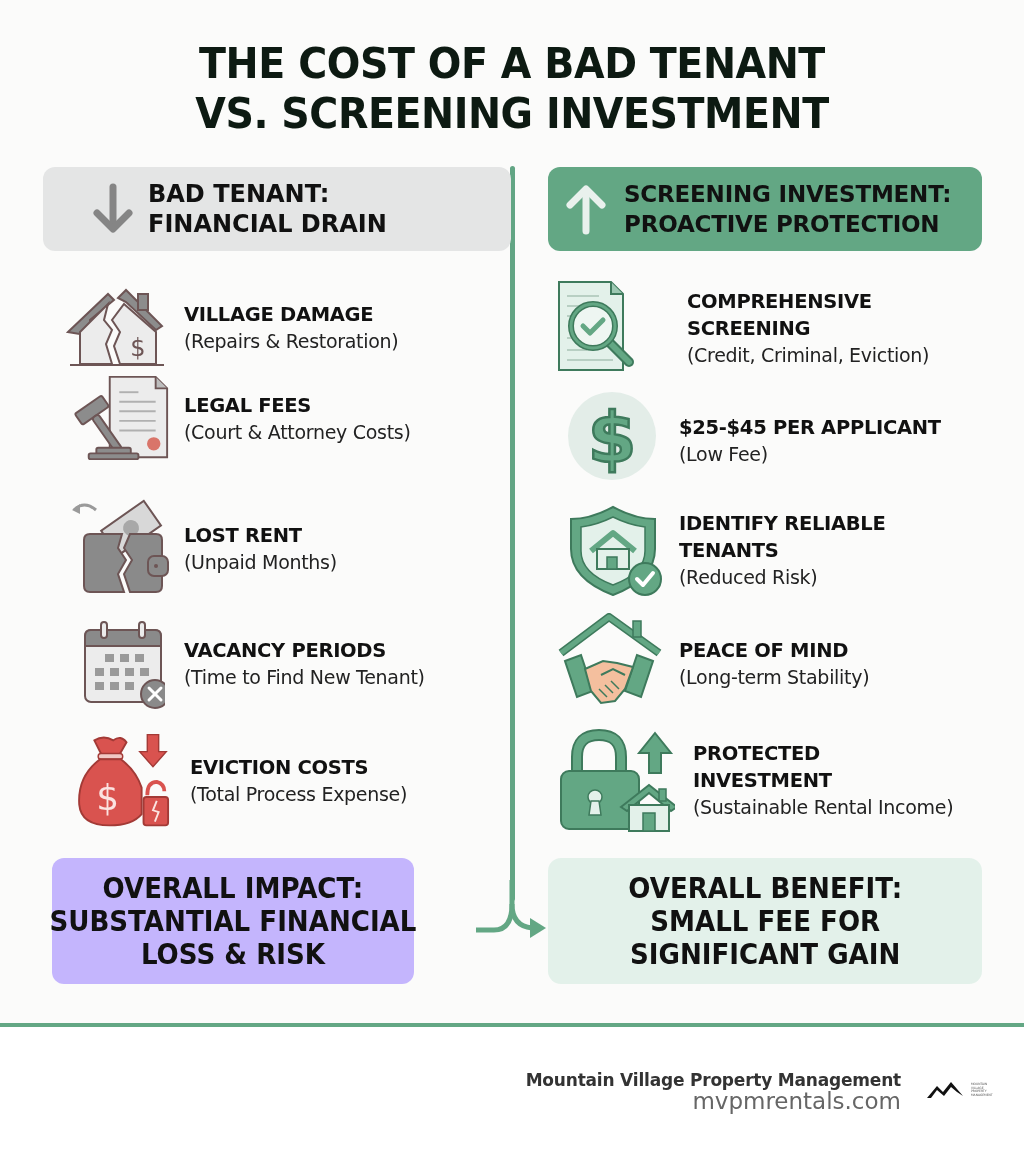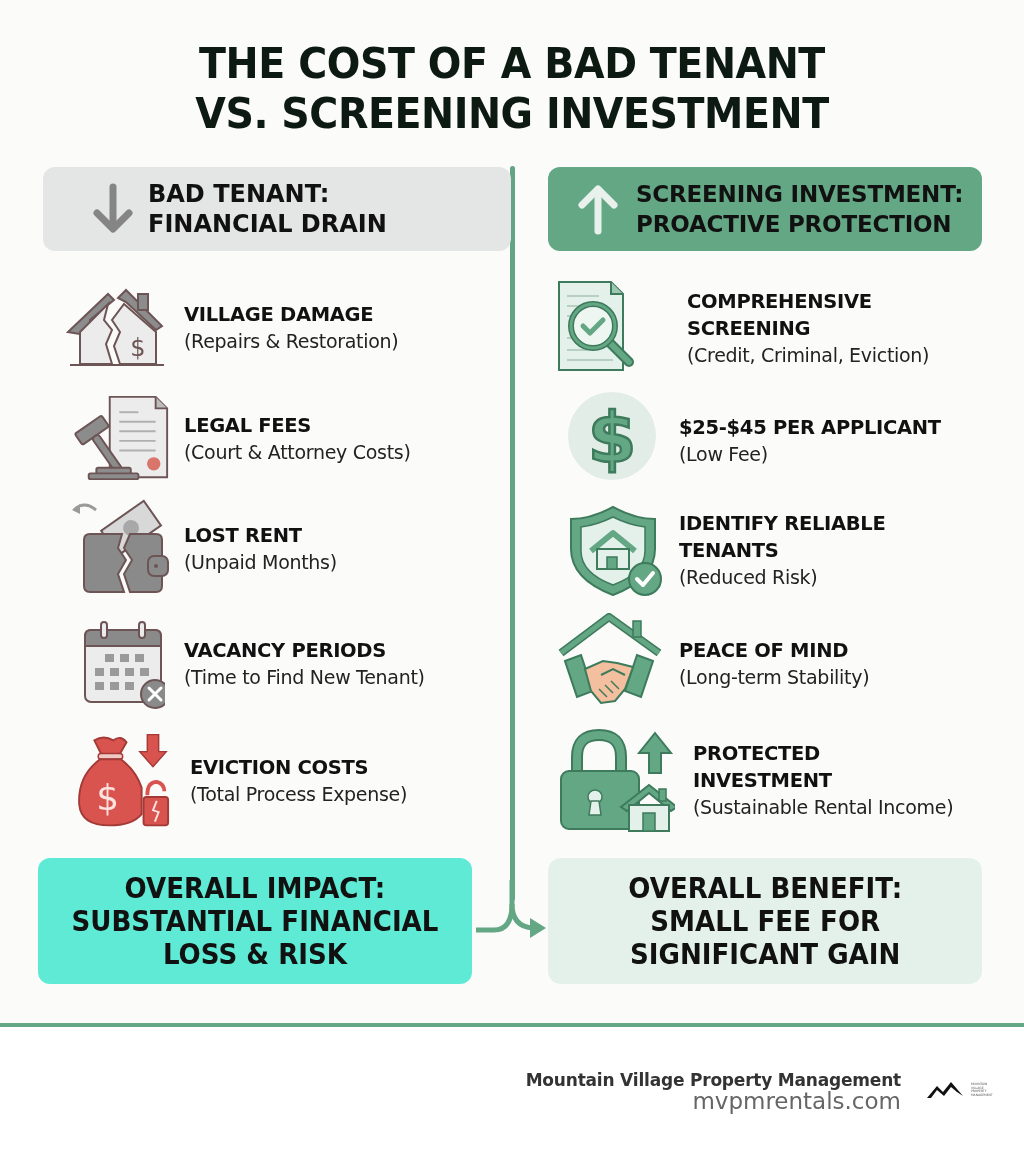--- a/index.html
+++ b/index.html
@@ -9,34 +9,34 @@
 
   .title { position: absolute; top: 38px; left: 0; width: 1024px; text-align: center;
     font-family: "DejaVu Sans", sans-serif; font-weight: bold; font-size: 43px; line-height: 50px;
     letter-spacing: -0.5px; color: #0d1a12; transform: scaleX(0.92); transform-origin: center; }
   .title div { white-space: nowrap; }
 
   .divider-line { position: absolute; left: 510px; top: 166px; width: 5px; height: 735px; background: #62a584; border-radius: 3px; }
 
   .header-box { position: absolute; top: 167px; height: 84px; border-radius: 12px; display: flex; align-items: center; }
   .header-left { left: 43px; width: 468px; background: #e4e5e5; }
-  .header-right { left: 548px; width: 434px; background: #63a784; padding-left: 12px; }
+  .header-right { left: 548px; width: 434px; background: #63a784; }
   .header-box .arrow { width: 60px; height: 60px; margin-left: 40px; display: flex; align-items: center; justify-content: center; }
   .header-right .arrow { margin-left: 8px; }
   .header-text { font-family: "DejaVu Sans", sans-serif; font-weight: bold; font-size: 24px; line-height: 30px; color: #111; margin-left: 5px; white-space: nowrap; }
   .header-right .header-text { font-size: 23px; margin-left: 8px; letter-spacing: -0.2px; }
 
   .item { position: absolute; display: flex; align-items: center; }
   .item .icon { width: 110px; height: 100px; display: flex; align-items: center; justify-content: center; flex-shrink: 0; }
   .item .text { margin-left: 14px; }
   .item .label { font-family: "DejaVu Sans", sans-serif; font-weight: bold; font-size: 19.5px; line-height: 27px; color: #111; white-space: nowrap; letter-spacing: -0.3px; }
   .item .sub { font-family: "DejaVu Sans", sans-serif; font-size: 19px; line-height: 26px; color: #222; white-space: nowrap; letter-spacing: -0.3px; }
 
   .summary-box { position: absolute; top: 858px; height: 126px; border-radius: 12px; display: flex; align-items: center; justify-content: center; text-align: center; }
-  .summary-left { left: 38px; width: 434px; background: #5eead4; }
+  .summary-left { left: 52px; width: 362px; background: #c4b5fd; }
   .summary-right { left: 548px; width: 434px; background: #e3f1ea; border-radius: 13px; }
   .summary-text { font-family: "DejaVu Sans", sans-serif; font-weight: bold; font-size: 29px; line-height: 33px; color: #111; transform: scaleX(0.9); white-space: nowrap; }
 
   .connector { position: absolute; left: 474px; top: 880px; }
 
   .footer-rule { position: absolute; left: 0; top: 1023px; width: 1024px; height: 4px; background: #63a784; }
   .footer-company { position: absolute; right: 123px; top: 1069px; font-family: "DejaVu Sans", sans-serif; font-weight: bold; font-size: 17px; line-height: 22px; color: #333; text-align: right; white-space: nowrap; letter-spacing: -0.2px; }
   .footer-url { position: absolute; right: 123px; top: 1090px; font-family: "DejaVu Sans", sans-serif; font-size: 23px; line-height: 22px; color: #666; text-align: right; white-space: nowrap; }
   .footer-logo { position: absolute; left: 927px; top: 1078px; width: 75px; height: 24px; display: flex; align-items: center; }
   .footer-logo .logo-text { font-family: "DejaVu Sans", sans-serif; font-size: 3px; line-height: 3.5px; color: #555; margin-left: 2px; }
@@ -90,21 +90,21 @@
       <line x1="10" y1="83" x2="104" y2="83" stroke="#6d5555" stroke-width="2"></line>
       <text x="78" y="74" font-family="DejaVu Sans, sans-serif" font-size="24" fill="#6d5555" text-anchor="middle">$</text>
     </svg>
   </div>
   <div class="text">
     <div class="label">VILLAGE DAMAGE</div>
     <div class="sub">(Repairs &amp; Restoration)</div>
   </div>
 </div>
 
-<div class="item" style="left:60px; top:388px;">
+<div class="item" style="left:60px; top:368px;">
   <div class="icon">
     <svg width="115" height="95" viewBox="0 0 115 95">
       <path d="M52,4 L100,4 L112,16 L112,88 L52,88 Z" fill="#ececec" stroke="#6d5555" stroke-width="2"></path>
       <path d="M100,4 L100,16 L112,16" fill="#bdbdbd" stroke="#6d5555" stroke-width="2"></path>
       <line x1="62" y1="20" x2="82" y2="20" stroke="#b0b0b0" stroke-width="2"></line>
       <line x1="62" y1="30" x2="100" y2="30" stroke="#b0b0b0" stroke-width="2"></line>
       <line x1="62" y1="40" x2="100" y2="40" stroke="#b0b0b0" stroke-width="2"></line>
       <line x1="62" y1="50" x2="100" y2="50" stroke="#b0b0b0" stroke-width="2"></line>
       <line x1="62" y1="60" x2="100" y2="60" stroke="#b0b0b0" stroke-width="2"></line>
       <circle cx="98" cy="74" r="7" fill="#d9756a"></circle>

